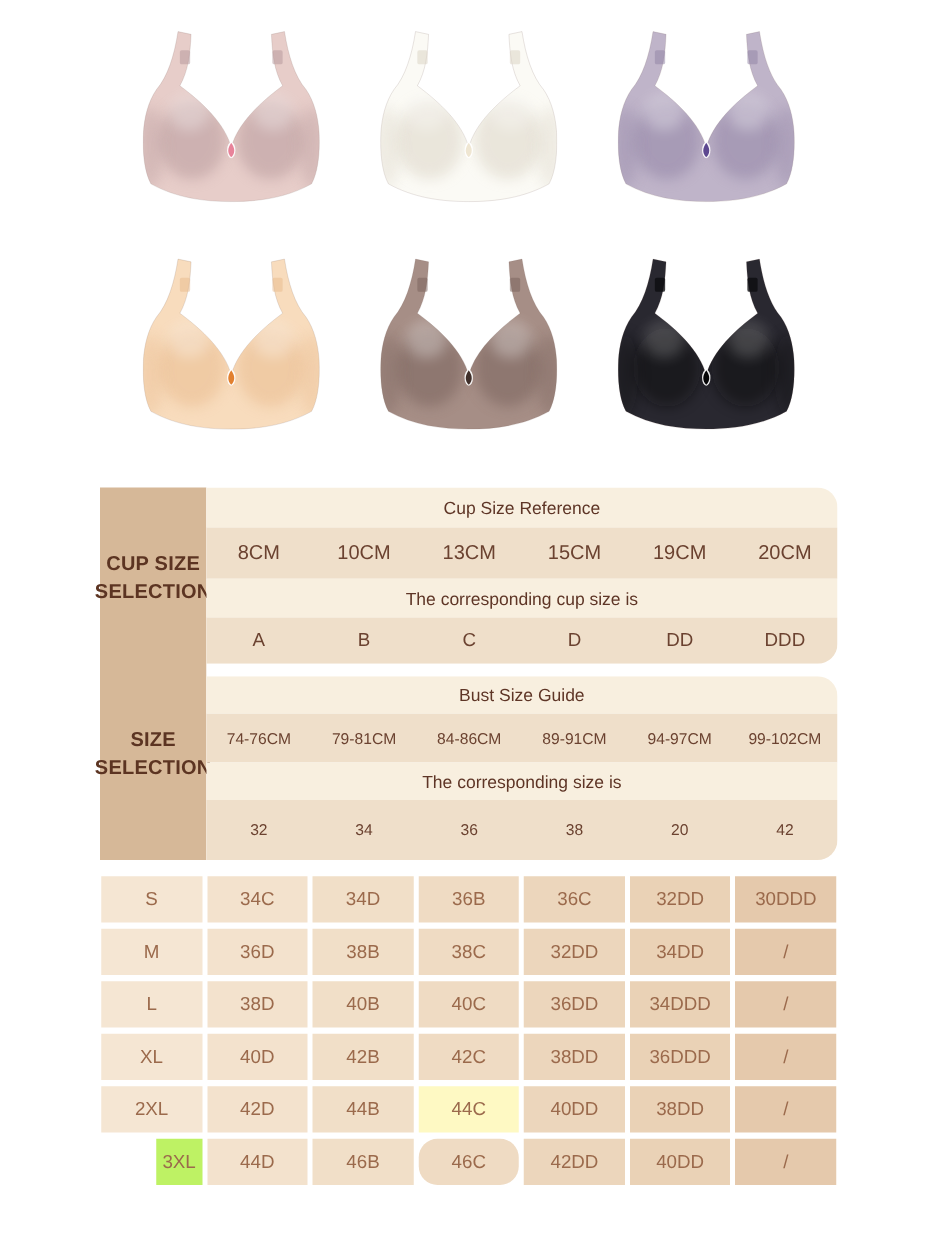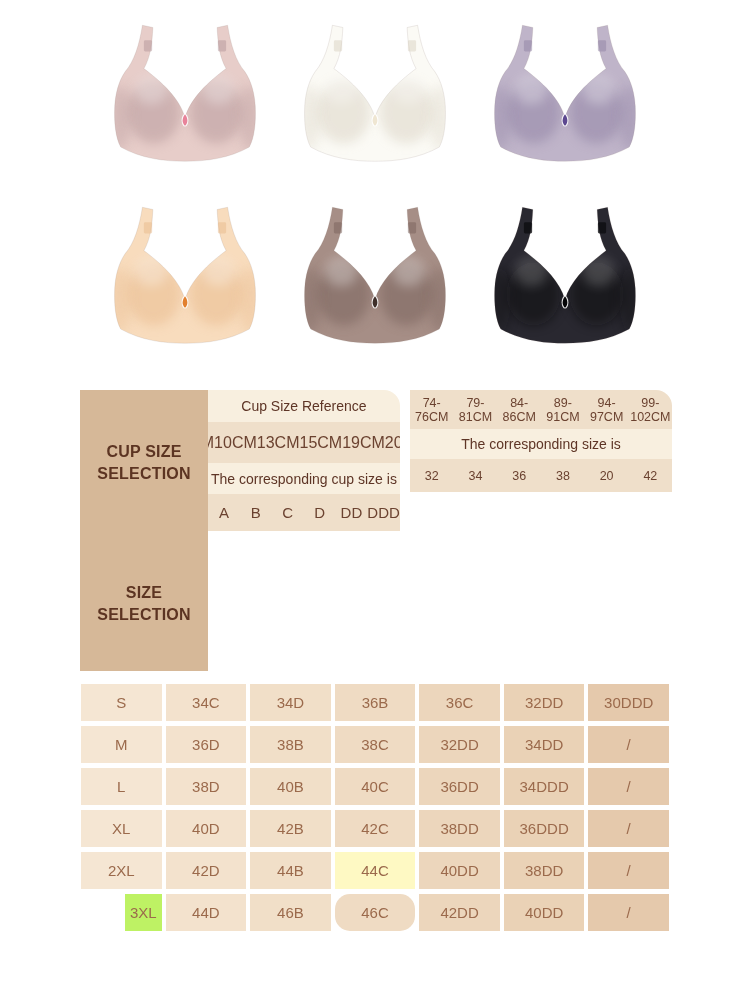--- a/index.html
+++ b/index.html
@@ -8,25 +8,25 @@
 
   
   .products{padding-top:22px;}
   .prod-row{display:flex;justify-content:center;gap:48px;}
   .prod-row + .prod-row{margin-top:32px;}
   .bra{width:142px;height:150px;margin:0;}
   .bra svg{width:100%;height:100%;display:block;}
 
   
   .sel-table{width:590px;margin:36px auto 0;display:flex;}
-  .sel-labels{width:128px;background:#d6b898;display:flex;flex-direction:column;flex:none;}
+  .sel-labels{width:85px;background:#d6b898;display:flex;flex-direction:column;flex:none;}
   .sel-label{display:flex;align-items:center;justify-content:center;text-align:center;
              font-weight:bold;font-size:16px;color:#5c3422;line-height:1.35;padding:0 8px;
              letter-spacing:.2px;}
-  .sel-body{flex:1;display:flex;flex-direction:row;gap:10px;}
+  .sel-body{flex:1;display:flex;flex-direction:column;gap:10px;}
   .sel-block{border-radius:0 16px 16px 0;overflow:hidden;}
   .sel-row{display:flex;align-items:center;justify-content:center;}
   .sel-light{background:#f8efdf;font-size:14px;font-weight:500;color:#5e3526;}
   .sel-dark{background:#efdfca;color:#6b4230;}
   .vals{display:grid;grid-template-columns:repeat(6,1fr);text-align:center;align-items:center;}
   .cup-measure{font-size:16px;}
   .cup-letters{font-size:15px;}
   .bust-measure{font-size:12.5px;}
   .bust-sizes{font-size:12.5px;}
 
@@ -220,30 +220,31 @@
           <span>A</span>
           <span>B</span>
           <span>C</span>
           <span>D</span>
           <span>DD</span>
           <span>DDD</span>
         </div>
       </div>
 
       <div class="sel-block">
+        <div class="sel-row sel-light" style="height:30px">Bust Size Guide</div>
         <div class="sel-row sel-dark vals bust-measure" style="height:39px">
           <span>74-76CM</span>
           <span>79-81CM</span>
           <span>84-86CM</span>
           <span>89-91CM</span>
           <span>94-97CM</span>
           <span>99-102CM</span>
         </div>
         <div class="sel-row sel-light" style="height:30px">The corresponding size is</div>
-        <div class="sel-row sel-dark vals bust-sizes" style="height:33px">
+        <div class="sel-row sel-dark vals bust-sizes" style="height:48px">
           <span>32</span>
           <span>34</span>
           <span>36</span>
           <span>38</span>
           <span>20</span>
           <span>42</span>
         </div>
       </div>
 
     </div>

